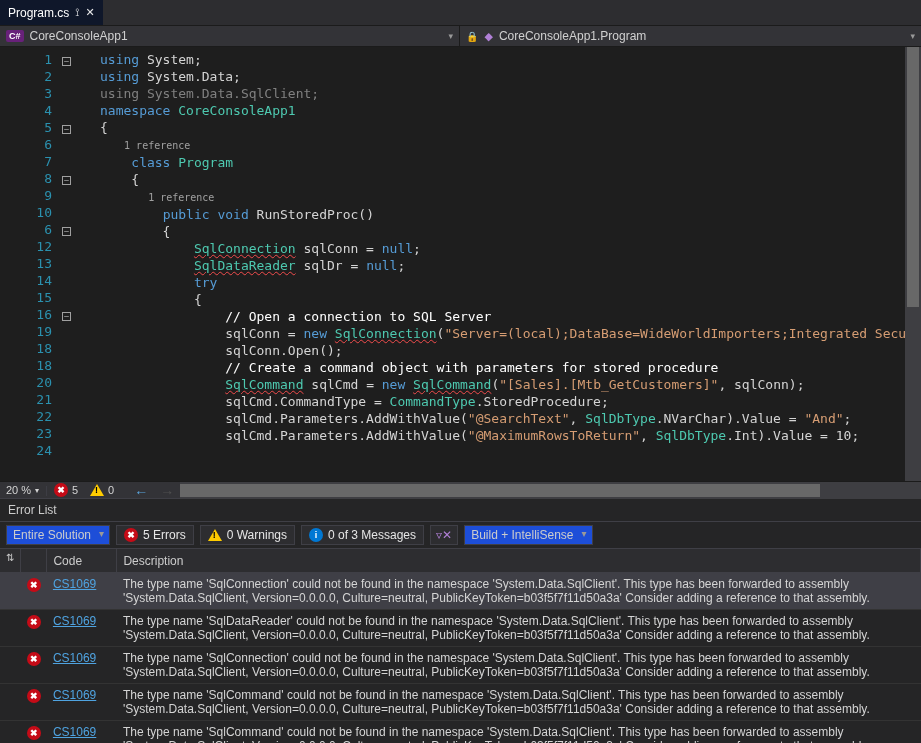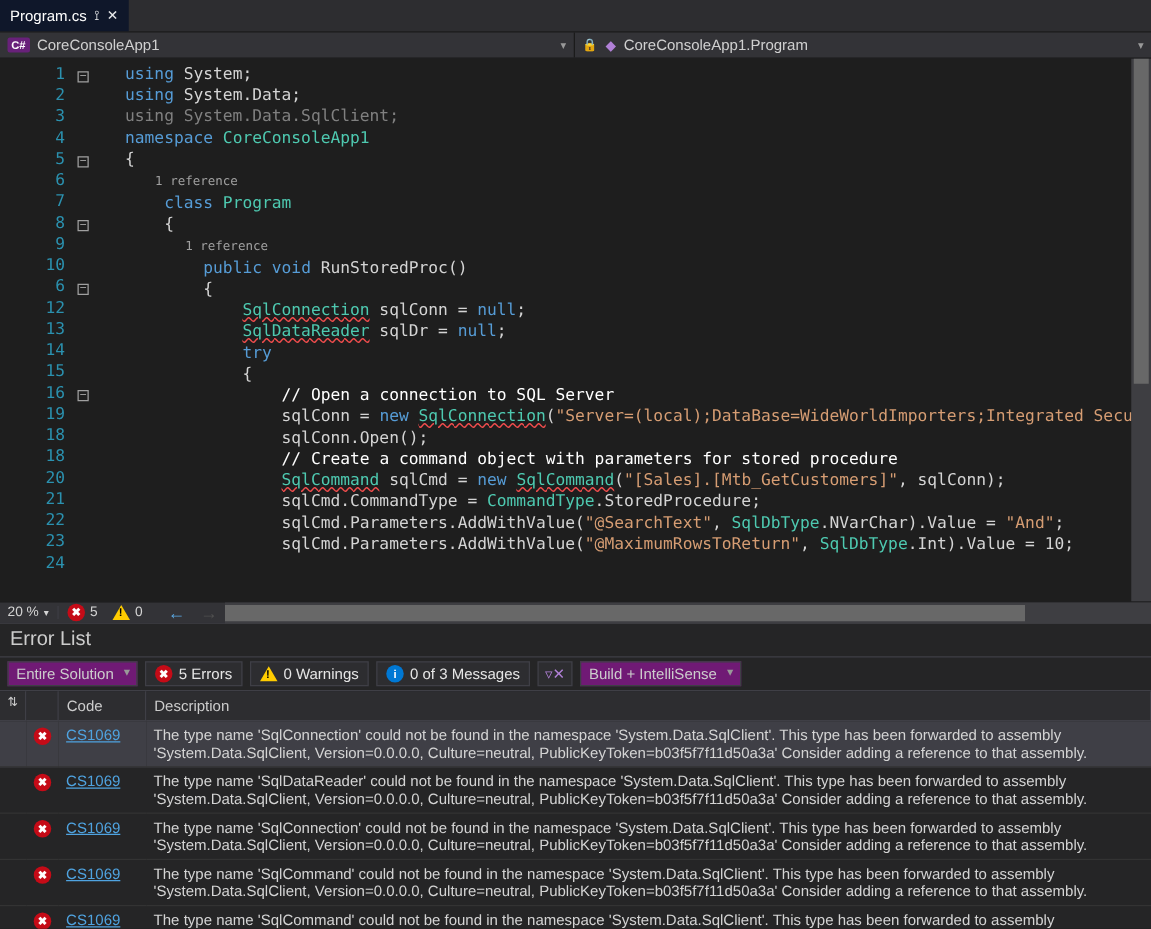--- a/index.html
+++ b/index.html
@@ -49,23 +49,23 @@
 .err-ico.warn{width:0;height:0;border-left:7px solid transparent;border-right:7px solid transparent;border-bottom:12px solid #ffcc00;position:relative;border-radius:0;background:none;}
 .err-ico.warn::after{content:"!";position:absolute;top:1px;left:-2px;color:#000;font-size:9px;}
 .err-ico.info{background:#0078d4;color:#fff;}
 .h-count{padding:0 6px;display:flex;align-items:center;gap:4px;}
 .arrow-btn{color:#5aa7e0;padding:0 6px;font-size:14px;}
 .arrow-btn.dim{color:#505050;}
 .h-track{flex:1;background:#3e3e42;height:17px;position:relative;}
 .h-thumb{position:absolute;left:0;top:2px;bottom:2px;width:640px;background:#686868;}
 
 .panel { background:#252526; border-top:1px solid #3f3f46;}
-.panel-title { padding:4px 8px; color:#ccc; font-size:16px; }
+.panel-title { padding:4px 8px; color:#ccc; font-size:12px; }
 .panel-toolbar { display:flex; align-items:center; gap:6px; padding:3px 6px; border-top:1px solid #3f3f46; border-bottom:1px solid #3f3f46;}
-.combo { background:#701a75; border:1px solid #3f3f46; color:#ccc; padding:2px 18px 2px 6px; font-size:12px; position:relative;}
+.combo { background:#1d4ed8; border:1px solid #3f3f46; color:#ccc; padding:2px 18px 2px 6px; font-size:12px; position:relative;}
 .combo::after{content:"▾";position:absolute;right:5px;top:2px;color:#999;font-size:10px;}
 .pill { border:1px solid #3f3f46; background:#2d2d30; padding:2px 7px; display:flex; align-items:center; gap:5px; font-size:12px; color:#e6e6e6;}
 .funnel{color:#b180d7;font-size:12px;}
 .err-grid { width:100%; border-collapse:collapse; }
 .err-grid th { text-align:left; font-weight:normal; color:#ccc; font-size:12px; padding:3px 6px; border-bottom:1px solid #3f3f46; border-right:1px solid #3f3f46; background:#2d2d30;}
 .err-grid td { font-size:12px; padding:4px 6px; color:#d4d4d4; vertical-align:top; border-bottom:1px solid #333; }
 .err-grid tr.sel td { background:#3f3f46; }
 .code-link{color:#4fa3e0;text-decoration:underline;}
 .row-ico-cell{width:20px;text-align:center;}
 .code-cell{width:70px;}

